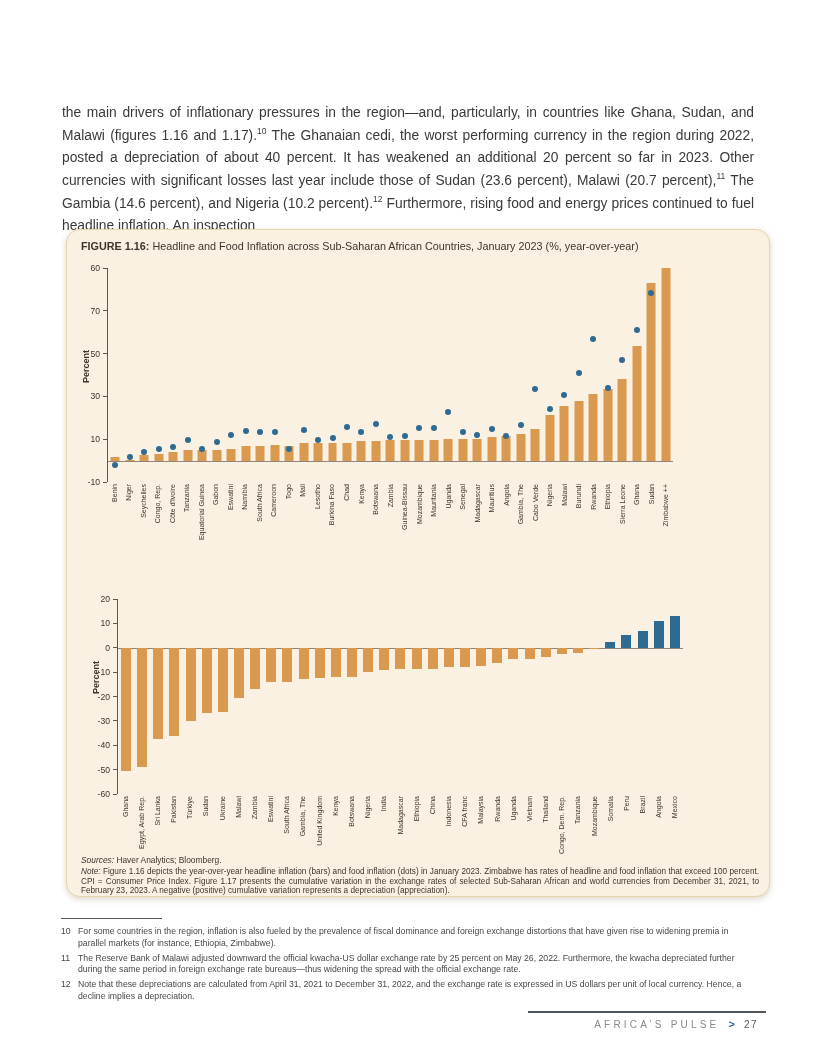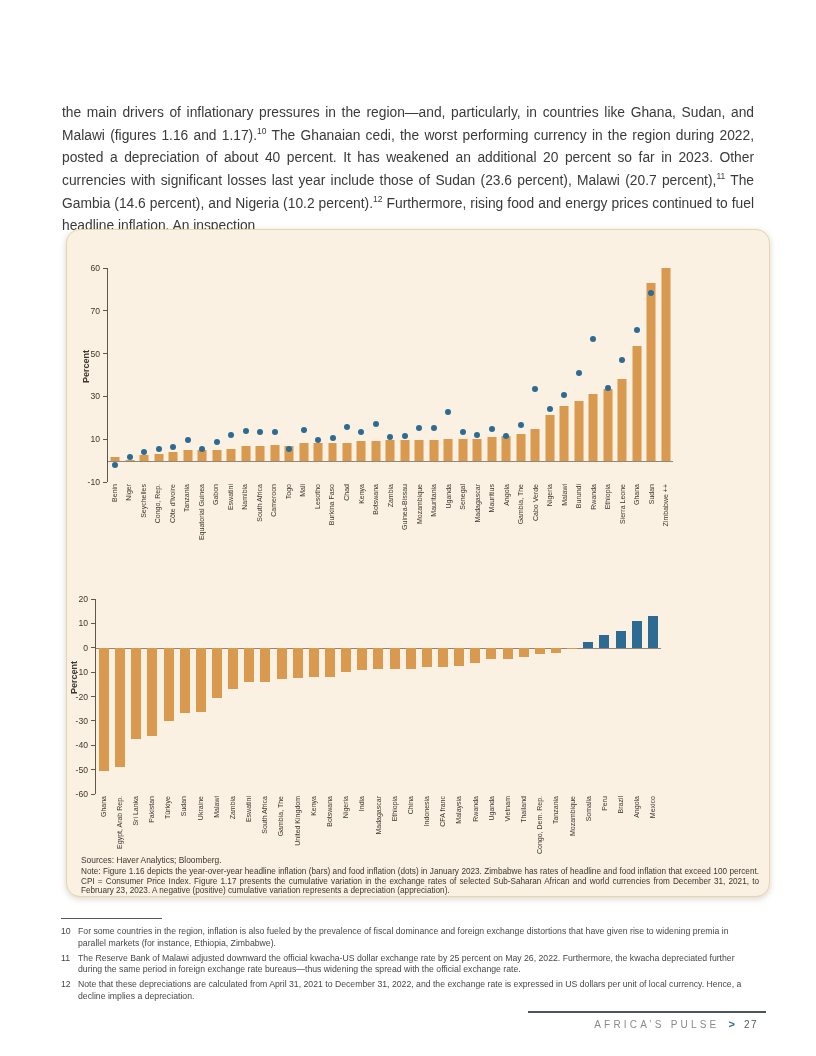--- a/index.html
+++ b/index.html
@@ -19,21 +19,21 @@
   .fh116{top:10px;width:586px;}
   .fh117{top:344px;width:600px;}
   .fig-label{font-weight:700;}
   .fig-title{font-weight:400;}
   .sidebar-note{position:absolute;left:614px;top:13px;width:86px;font-size:9.6px;
                 line-height:14.6px;font-weight:700;color:#2E2A24;}
 
   
   .chart{position:absolute;}
   .c116{left:14px;top:38px;width:592px;height:300px;}
-  .c117{left:2px;top:369px;width:592px;height:262px;}
+  .c117{left:24px;top:369px;width:592px;height:262px;}
   .yaxis{position:absolute;left:0;top:0;width:22px;height:100%;}
   .ytick{position:absolute;right:3px;font-size:8.6px;color:#3C362E;}
   .ylabel{position:absolute;left:0;font-size:9px;font-weight:700;color:#3C362E;
           writing-mode:vertical-rl;transform:rotate(180deg);}
   .c116 .ylabel{top:82px;}
   .c117 .ylabel{top:62px;}
   .plot{position:absolute;left:26px;top:0;width:566px;border-left:1px solid #5F574C;box-sizing:border-box;}
   .c116 .plot{height:214px;}
   .c117 .plot{height:195px;}
   .cols{position:absolute;left:0;top:0;right:0;bottom:0;display:flex;z-index:2;}
@@ -52,21 +52,21 @@
           gap:18px;align-items:center;font-size:8.8px;font-weight:700;color:#3C362E;}
   .legend-item{display:flex;align-items:center;gap:4px;}
   .sw{width:7px;height:7px;display:inline-block;}
   .sw.square{background:#D9994F;}
   .sw.circle{border-radius:50%;background:#2E6B92;}
 
   
   .sources{position:absolute;left:14px;top:625px;font-size:8.4px;color:#3C362E;}
   .note{position:absolute;left:14px;top:637px;width:678px;font-size:8.2px;line-height:9.7px;
         color:#3C362E;text-align:justify;}
-  .lab-italic{}
+  .lab-italic{font-style:italic;}
 
   
   .fnrule{position:absolute;left:61px;top:918px;width:101px;height:1px;background:#555;}
   .footnotes{position:absolute;left:61px;top:926px;width:697px;font-size:8.7px;
              line-height:11.6px;color:#474747;}
   .fn{display:flex;margin-bottom:3.5px;}
   .fn-num{width:17px;flex:none;}
   .fn-text{flex:1;}
 
   
@@ -79,20 +79,24 @@
 </style>
 </head>
 <body>
 
 <div id="page">
 
   <p class="body-text">the main drivers of inflationary pressures in the region—and, particularly, in countries like Ghana, Sudan, and Malawi (figures 1.16 and 1.17).<sup>10</sup> The Ghanaian cedi, the worst performing currency in the region during 2022, posted a depreciation of about 40 percent. It has weakened an additional 20 percent so far in 2023. Other currencies with significant losses last year include those of Sudan (23.6 percent), Malawi (20.7 percent),<sup>11</sup> The Gambia (14.6 percent), and Nigeria (10.2 percent).<sup>12</sup> Furthermore, rising food and energy prices continued to fuel headline inflation. An inspection</p>
 
   <div class="panel">
 
+    <div class="fig-header fh116">
+      <span class="fig-label">FIGURE 1.16:</span>
+      <span class="fig-title">Headline and Food Inflation across Sub-Saharan African Countries, January 2023 (%, year-over-year)</span>
+    </div>
 
 
     <div class="chart c116">
       <div class="ylabel">Percent</div>
       <div class="yaxis">
           <div class="ytick" style="top: -5px;">60</div>
           <div class="ytick" style="top: 37.8px;">70</div>
           <div class="ytick" style="top: 80.6px;">50</div>
           <div class="ytick" style="top: 123.4px;">30</div>
           <div class="ytick" style="top: 166.2px;">10</div>

